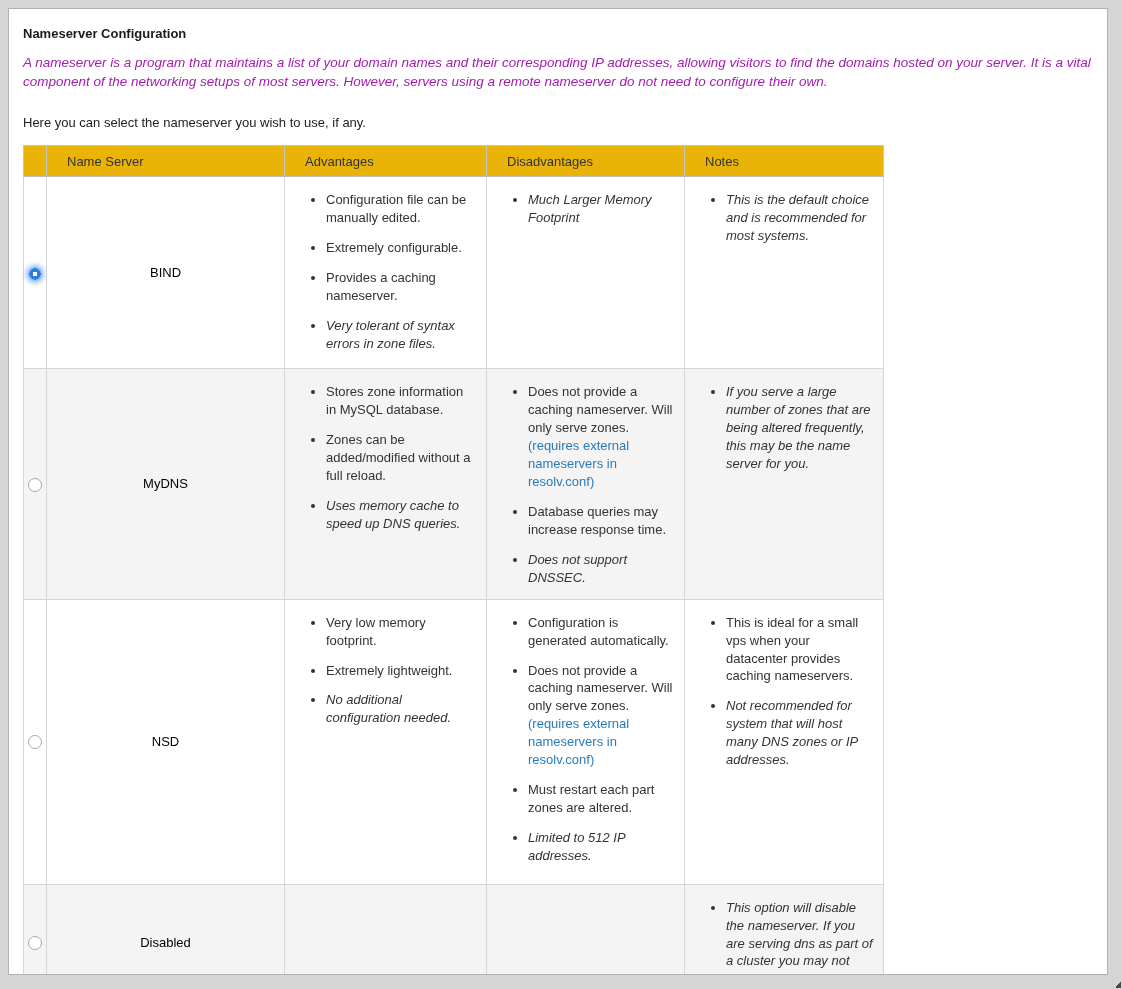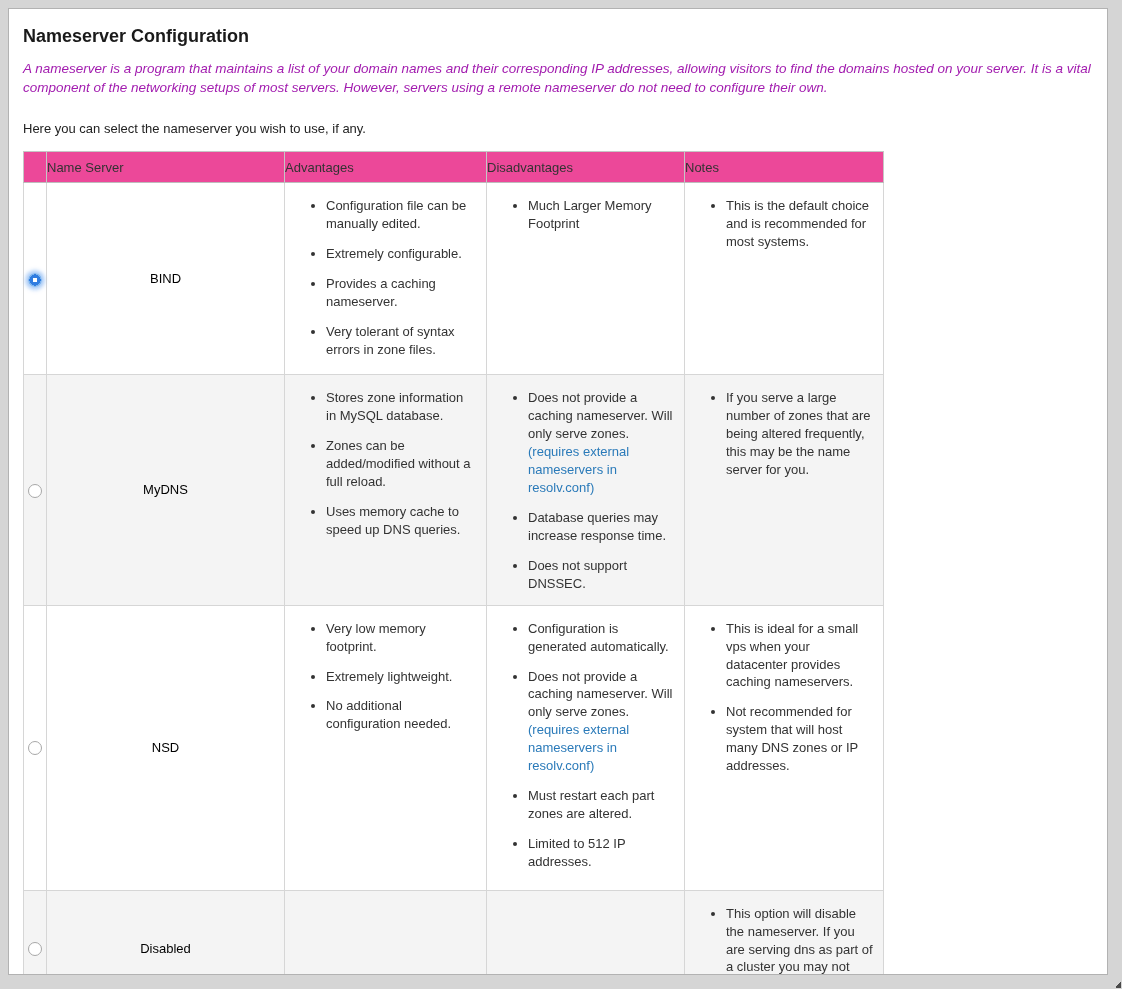--- a/index.html
+++ b/index.html
@@ -14,21 +14,21 @@
   .panel {
     position: absolute;
     left: 8px; top: 8px;
     width: 1100px; height: 967px;
     background: #ffffff;
     border: 1px solid #b2b2b2;
     padding: 12px 14px;
     overflow: hidden;
   }
   h1.page-title {
-    font-size: 18px;
+    font-size: 13px;
     font-weight: bold;
     color: #1a1a1a;
     margin-top: 5px;
   }
   p.desc {
     margin-top: 13px;
     font-size: 13.5px;
     font-style: italic;
     line-height: 1.38;
     color: #a21caf;
@@ -46,26 +46,26 @@
     width: 860px;
     border: 1px solid #c6c6c6;
     font-size: 13px;
   }
   .ns-table col.c-radio { width: 23px; }
   .ns-table col.c-name  { width: 238px; }
   .ns-table col.c-adv   { width: 202px; }
   .ns-table col.c-dis   { width: 198px; }
   .ns-table col.c-notes { width: 199px; }
   .ns-table th {
-    background: #ec4899;
+    background: #eab308;
     height: 31px;
     text-align: left;
     font-weight: normal;
     color: #333;
-    padding: 0 0 0 0;
+    padding: 0 0 0 20px;
     border: 1px solid #c6c6c6;
     border-bottom: 1px solid #bdbdbd;
   }
   .ns-table td {
     border: 1px solid #d6d6d6;
     vertical-align: top;
   }
   .ns-table tr.alt td { background: #f4f4f4; }
   td.radio-cell {
     vertical-align: middle;
@@ -81,21 +81,21 @@
   td.list-cell ul {
     margin: 0;
     padding-left: 22px;
     list-style: disc;
   }
   td.list-cell li {
     margin-bottom: 12px;
     line-height: 1.38;
     color: #333;
   }
-  td.list-cell li:last-child { margin-bottom: 0; }
+  td.list-cell li:last-child { margin-bottom: 0; font-style: italic; }
   a.link {
     color: var(--link-color, #2a7ab9);
     text-decoration: none;
   }
   .radio {
     display: inline-block;
     width: 14px; height: 14px;
     border-radius: 50%;
     background: #fff;
     border: 1px solid #a8a8a8;

